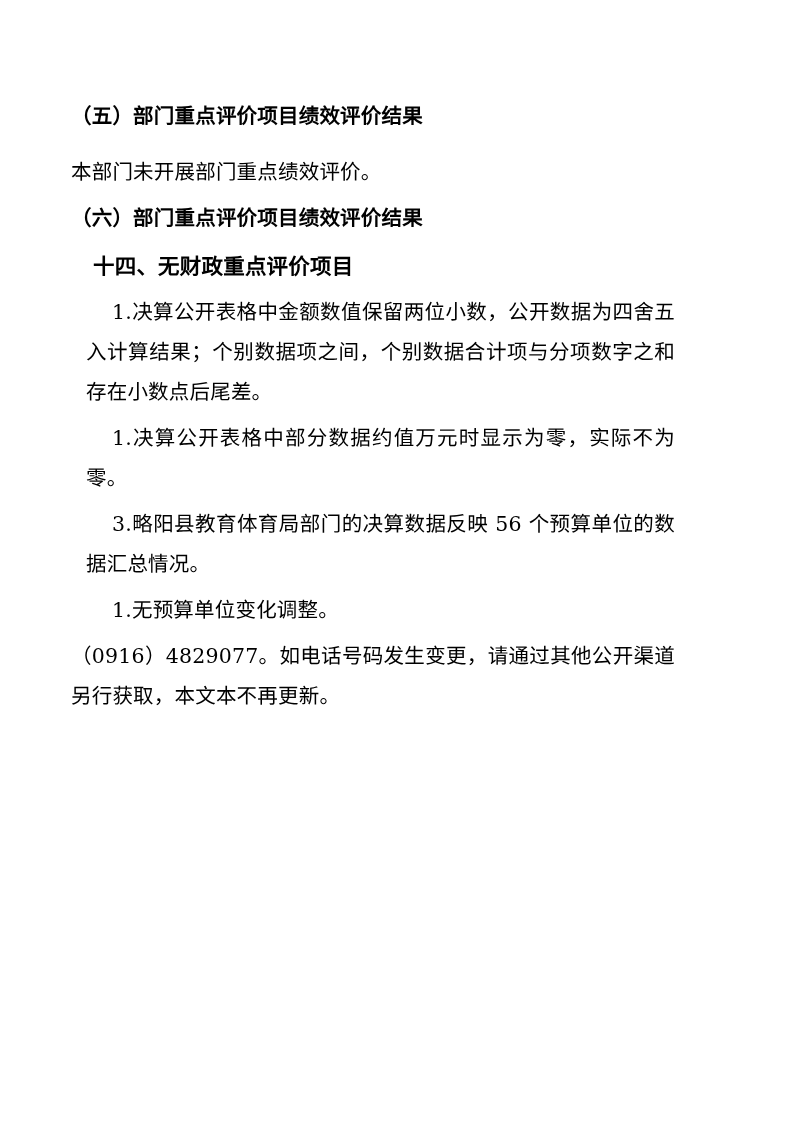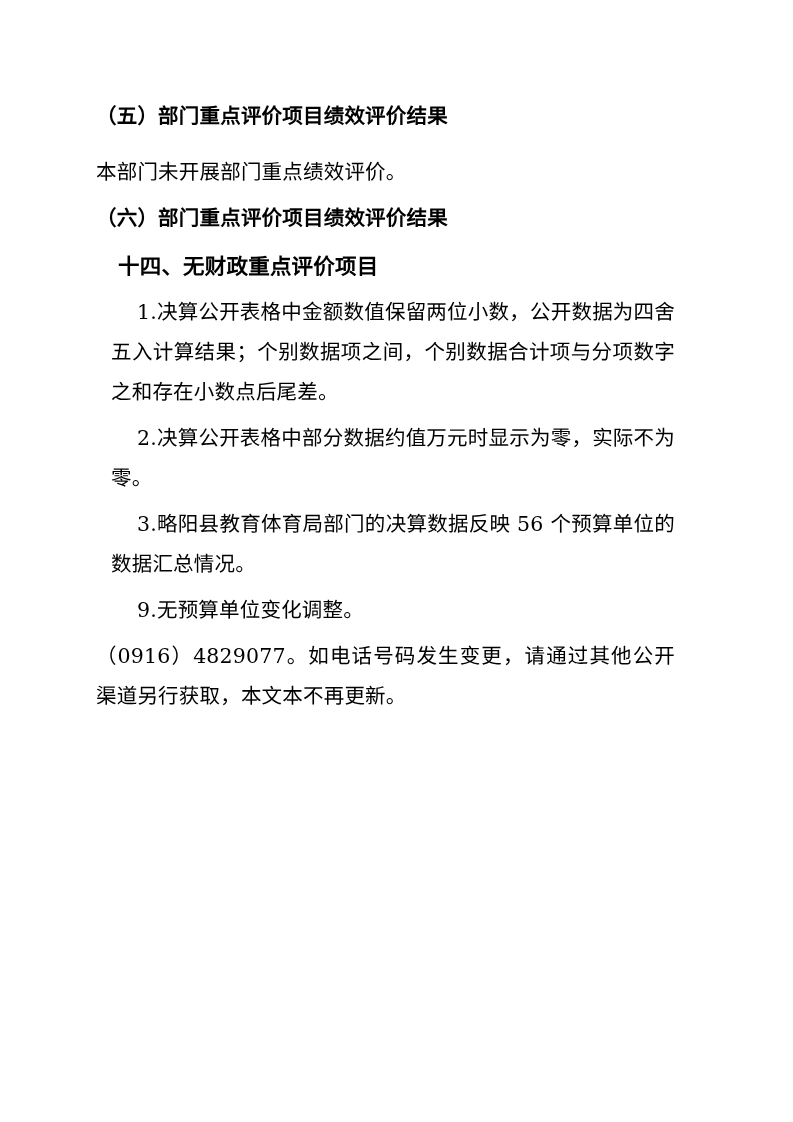--- a/index.html
+++ b/index.html
@@ -12,21 +12,21 @@
     height: 1122px;
     font-family: "DejaVu Serif", "Liberation Serif", serif;
     color: #000000;
     overflow: hidden;
   }
   .page {
     position: relative;
     width: 793px;
     height: 932px;
     box-sizing: border-box;
-    padding: 96px 118px 0 96px;
+    padding: 96px 118px 0 71px;
     border-radius: 28px;
   }
   .doc-body {
     font-size: 20.5px;
     line-height: 40px;
     letter-spacing: 0.2px;
     text-align: justify;
     text-justify: inter-ideograph;
   }
   .heading-sub {
@@ -68,23 +68,23 @@
 
     <p class="para">本部门未开展部门重点绩效评价。</p>
 
     <p class="heading-sub">（六）部门重点评价项目绩效评价结果</p>
 
 
     <p class="heading-main">十四、无财政重点评价项目</p>
 
     <p class="para-indent">1.决算公开表格中金额数值保留两位小数，公开数据为四舍五入计算结果；个别数据项之间，个别数据合计项与分项数字之和存在小数点后尾差。</p>
 
-    <p class="para-indent">2.决算公开表格中部分数据约值万元时显示为零，实际不为零。</p>
+    <p class="para-indent">1.决算公开表格中部分数据约值万元时显示为零，实际不为零。</p>
 
     <p class="para-indent">3.略阳县教育体育局部门的决算数据反映 56 个预算单位的数据汇总情况。</p>
 
-    <p class="para-indent">9.无预算单位变化调整。</p>
+    <p class="para-indent">1.无预算单位变化调整。</p>
 
 
     <p class="para-plain">（0916）4829077。如电话号码发生变更，请通过其他公开渠道另行获取，本文本不再更新。</p>
 
   </div>
 </div>
 
 </body></html>

